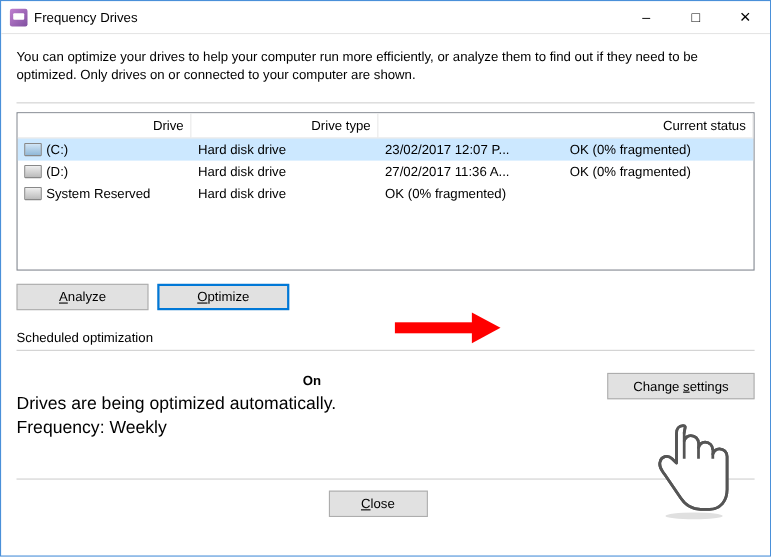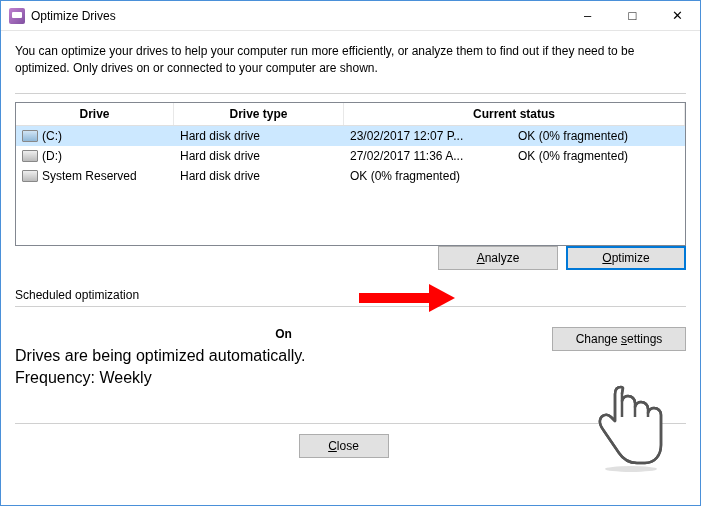--- a/index.html
+++ b/index.html
@@ -70,22 +70,22 @@
       display: flex;
       font-size: 12px;
     }
     .thead {
       background: #fff;
       border-bottom: 1px solid #e0e0e0;
     }
     .th {
       padding: 4px 6px;
       border-right: 1px solid #e8e8e8;
-      text-align: center;
-      font-weight: bold;
+      text-align: right;
+      font-weight: normal;
     }
     .trow { height: 20px; align-items: center; }
     .trow.selected { background: #cce8ff; }
     .td { padding: 2px 6px; overflow: hidden; white-space: nowrap; text-overflow: ellipsis; }
     .col-drive { width: 158px; }
     .col-media { width: 170px; }
     .col-last  { width: 168px; }
     .col-stat  { flex: 1; }
     .drive-icon {
       display: inline-block;
@@ -94,22 +94,23 @@
       margin-right: 4px;
       background: linear-gradient(#d0e4f5 0%, #90b8d8 100%);
       border: 1px solid #888;
       border-radius: 1px;
       position: relative;
     }
     .drive-icon.hdd { background: linear-gradient(#eee 0%, #bbb 100%); }
 
     .btn-row {
       display: flex;
-      justify-content: flex-end;
+      justify-content: flex-start;
       gap: 8px;
+      margin-top: 12px;
       margin-bottom: 18px;
       position: relative;
     }
     .btn {
       min-width: 120px;
       height: 24px;
       background: #e1e1e1;
       border: 1px solid #adadad;
       font-family: inherit;
       font-size: 12px;
@@ -168,21 +169,21 @@
       width: 78px;
       height: 95px;
       pointer-events: none;
     }
   </style>
 </head>
 <body>
 
 <div class="titlebar">
   <div class="titlebar-icon"></div>
-  <div class="titlebar-title">Optimize Drives</div>
+  <div class="titlebar-title">Frequency Drives</div>
   <div class="win-controls">
     <div class="win-btn">–</div>
     <div class="win-btn">□</div>
     <div class="win-btn">✕</div>
   </div>
 </div>
 
 <div class="content">
   <p class="desc">You can optimize your drives to help your computer run more efficiently, or analyze them to find out if they need to be optimized. Only drives on or connected to your computer are shown.</p>
 

